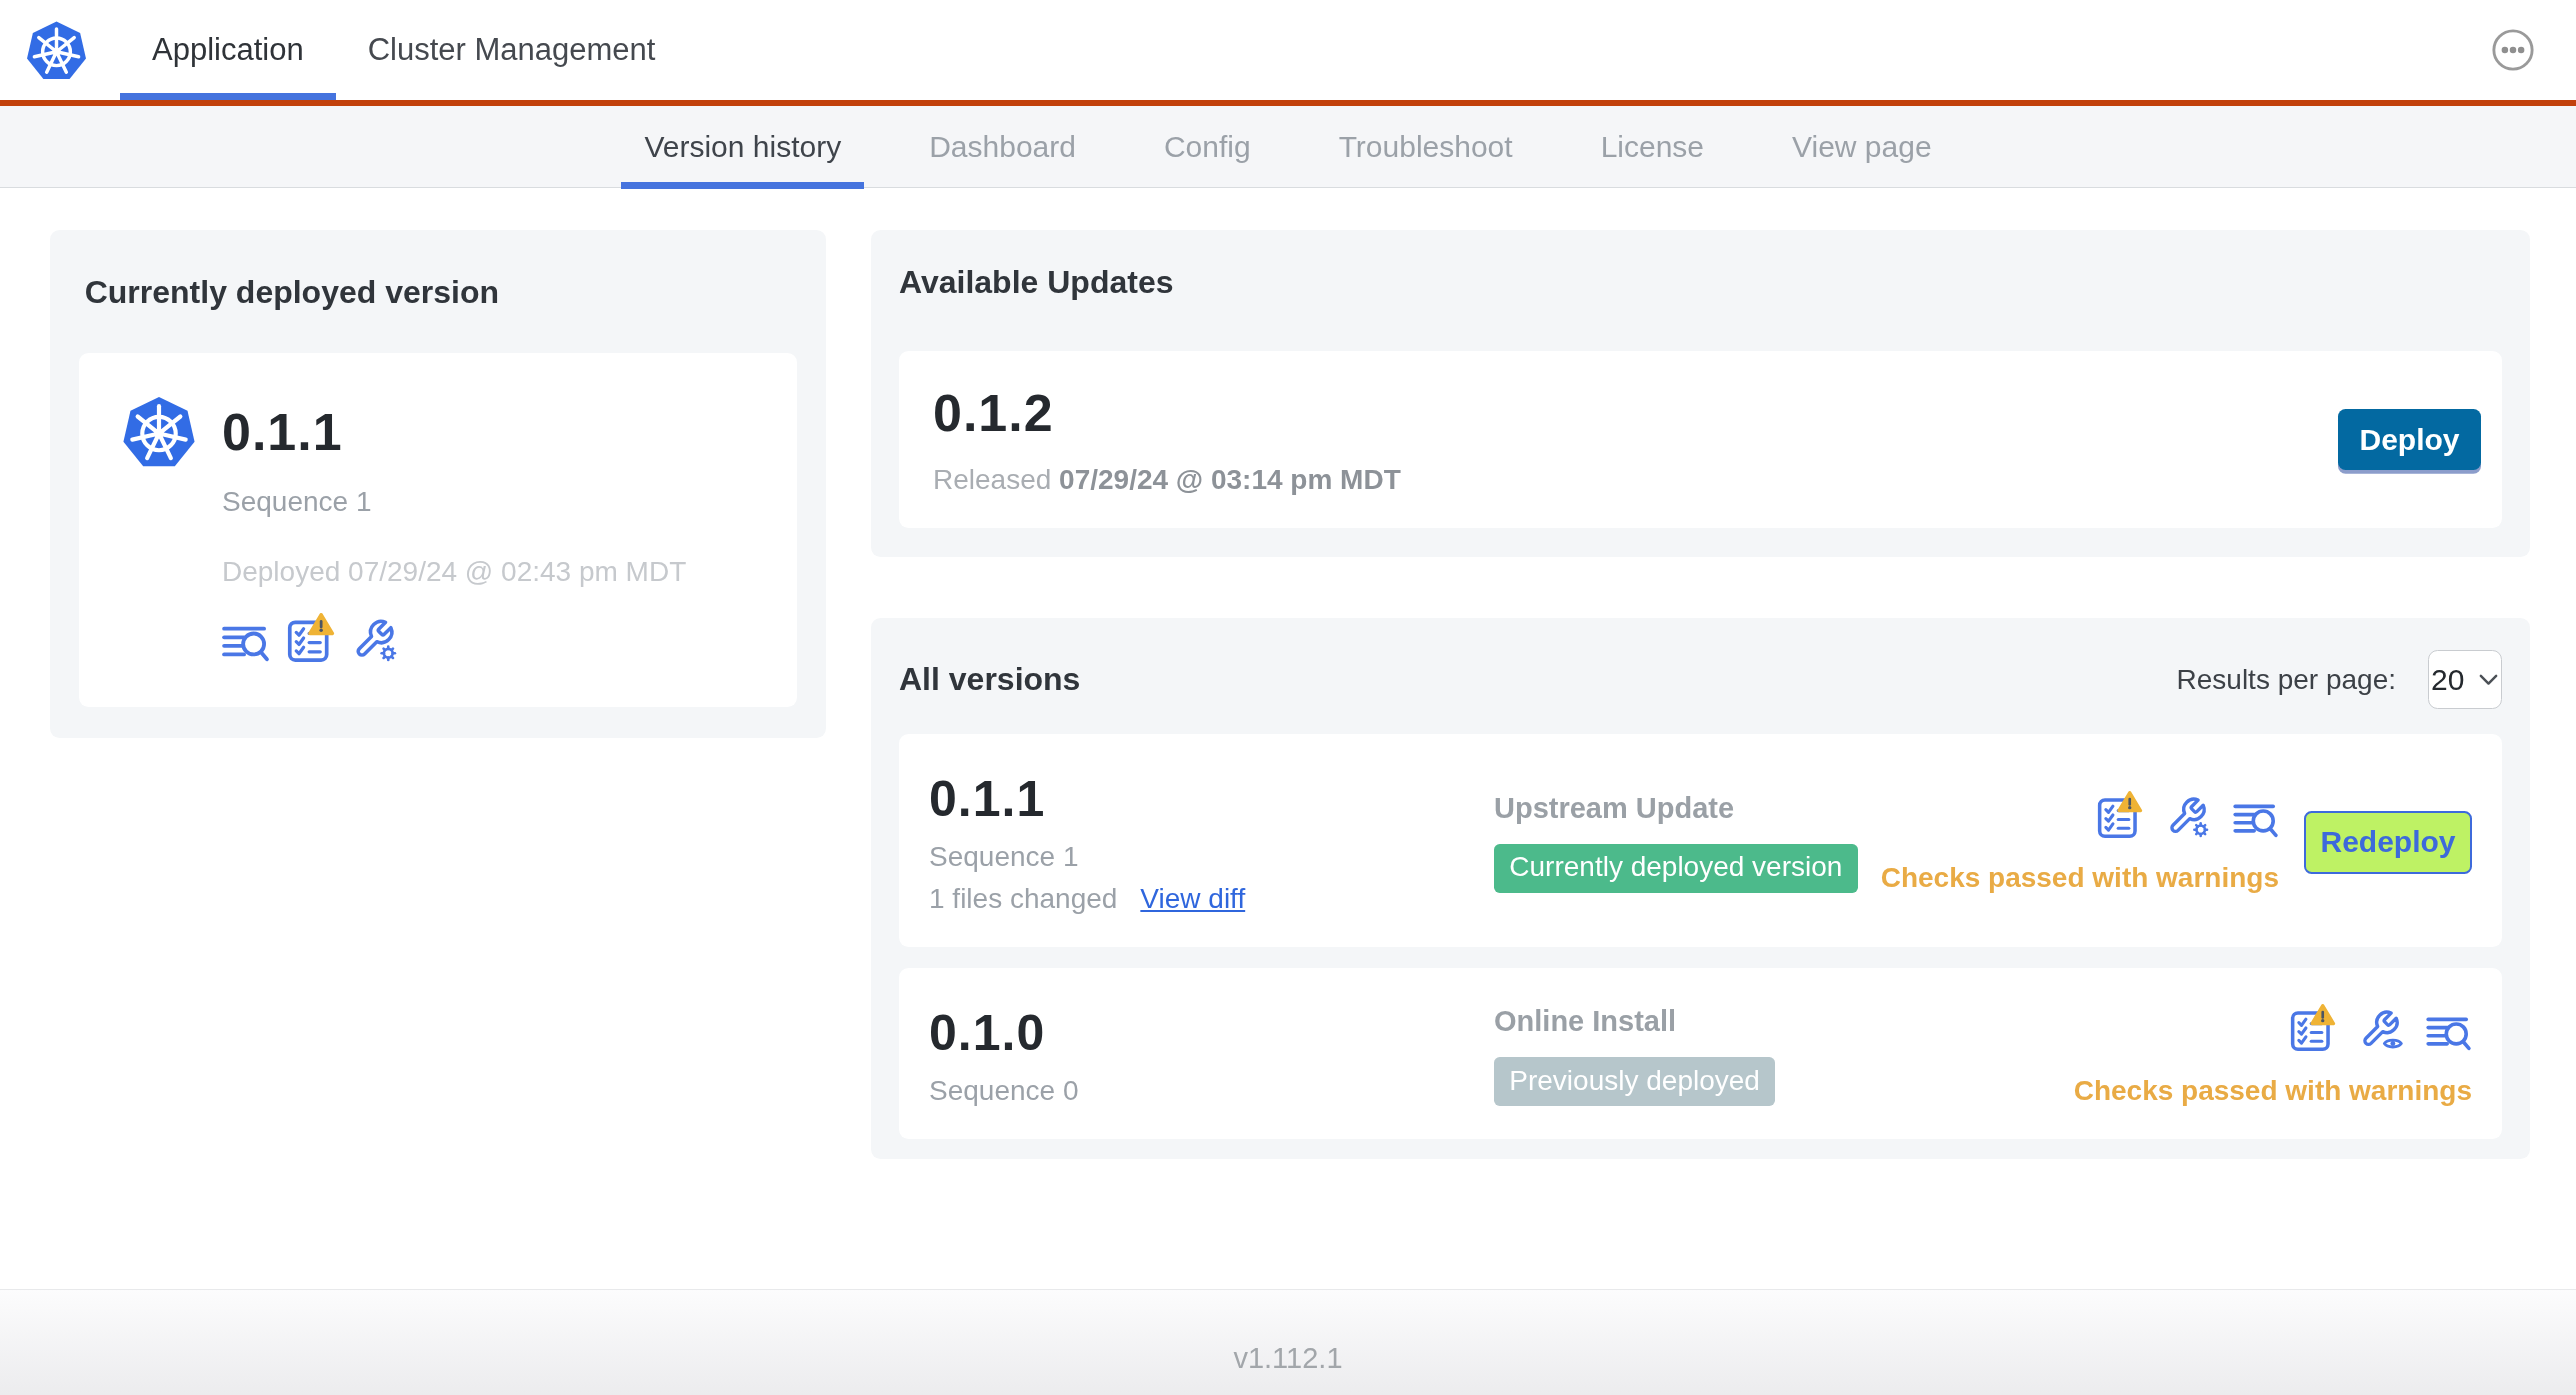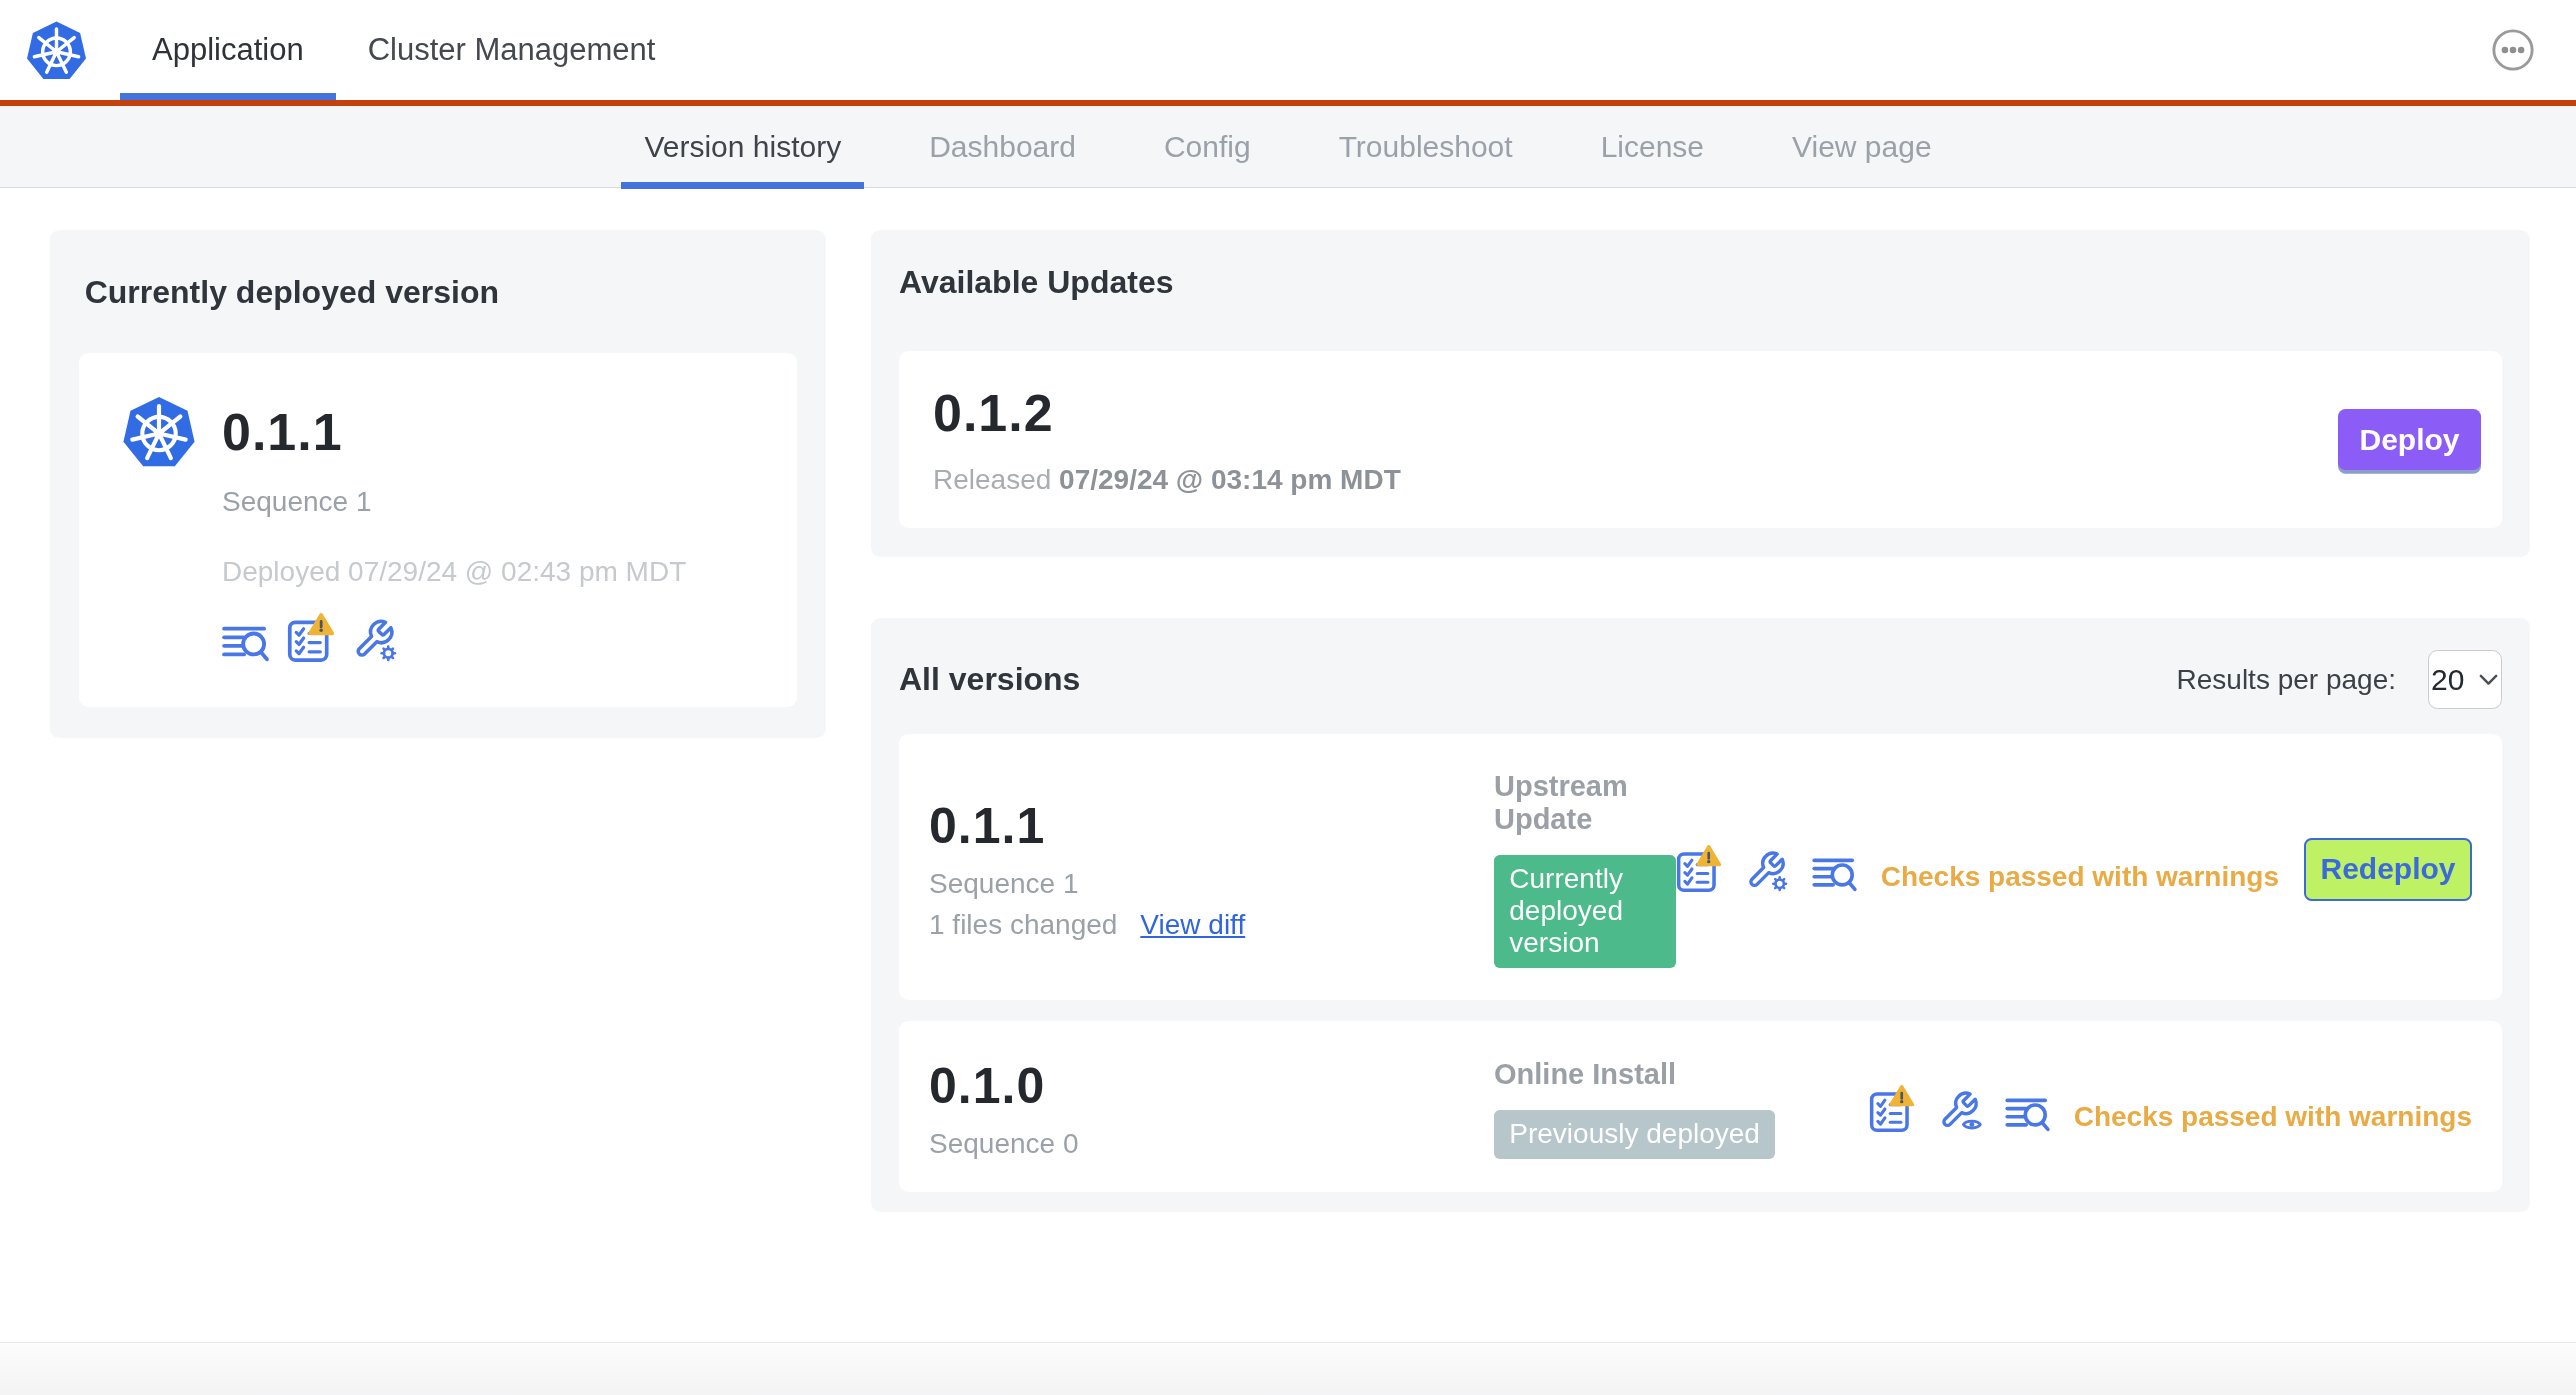--- a/index.html
+++ b/index.html
@@ -41,41 +41,41 @@
   .action-icon { cursor:pointer; display:inline-flex; }
 
   
   .right-col { flex:1; display:flex; flex-direction:column; gap:61px; }
 
   .updates-card { padding:34px 28px 29px 28px; }
   .updates-card .card-title { margin-bottom:50px; }
   .update-inner { display:flex; align-items:center; padding:32px 21px 32px 34px; }
   .released-line { margin-top:21px; font-size:28px; color:#a9adb2; }
   .released-line b { color:#8d9298; font-weight:700; }
-  .btn-primary { margin-left:auto; width:143px; height:61px; border:none; border-radius:7.6px; background:#8b5cf6; color:#fff; font-size:30px; font-weight:700; font-family:inherit; cursor:pointer; box-shadow:0 3.8px 0 rgba(45,76,160,0.55); }
+  .btn-primary { margin-left:auto; width:143px; height:61px; border:none; border-radius:7.6px; background:#0369a1; color:#fff; font-size:30px; font-weight:700; font-family:inherit; cursor:pointer; box-shadow:0 3.8px 0 rgba(45,76,160,0.55); }
 
   .allversions-card { padding:32px 28px 20px 28px; }
   .allversions-head { display:flex; justify-content:space-between; align-items:center; margin-bottom:25px; }
   .results { display:flex; align-items:center; gap:32px; font-size:28px; color:#3c4147; }
   .select-box { width:74px; height:59px; background:#fff; border:1.9px solid #c9ccd0; border-radius:9.5px; display:flex; align-items:center; justify-content:center; gap:13.4px; font-size:30px; color:#24292e; cursor:pointer; }
 
   .version-row { background:#fff; border-radius:9.5px; padding:36px 30px 32px 30px; display:flex; align-items:center; margin-bottom:21px; }
   .version-row:last-child { margin-bottom:0; }
   .row-left { width:565px; flex:none; }
   .row-version { font-size:50px; font-weight:700; color:#25292e; letter-spacing:1px; }
   .row-seq { margin-top:13.4px; font-size:28px; color:#9ba1a8; }
   .files-line { margin-top:9.5px; font-size:28px; color:#9ba1a8; display:flex; gap:23px; align-items:baseline; }
   .view-diff { color:#2f66dd; font-weight:500; text-decoration:underline; cursor:pointer; }
   .row-mid { flex:1; }
   .row-source { font-size:29px; font-weight:700; color:#9aa0a6; }
   .badge { display:inline-block; margin-top:19px; padding:7.6px 15.3px 9.5px 15.3px; border-radius:5.7px; font-size:28px; color:#fff; }
   .badge-green { background:#4cba8b; }
   .badge-gray { background:#b6c6cb; }
   .row-right { margin-left:auto; display:flex; align-items:center; gap:25px; }
-  .checks-stack { display:flex; flex-direction:row; align-items:flex-end; gap:23px; }
+  .checks-stack { display:flex; flex-direction:column; align-items:flex-end; gap:23px; }
   .stack-icons { display:flex; align-items:flex-end; gap:23px; }
   .checks-text { font-size:28px; font-weight:600; color:#e9ab45; }
   .btn-outline { width:168px; height:63px; background:#bef264; border:2.9px solid #3d6adb; border-radius:7.6px; color:#3d6adb; font-size:30px; font-weight:700; font-family:inherit; cursor:pointer; }
 
   
   .footer { margin-top:130px; height:112px; border-top:1px solid #e8e9eb; background:linear-gradient(#fcfcfd,#ebebed); display:flex; align-items:center; justify-content:center; padding-top:25px; font-size:29px; color:#a2a6aa; }
 </style>
 </head>
 <body>
 

